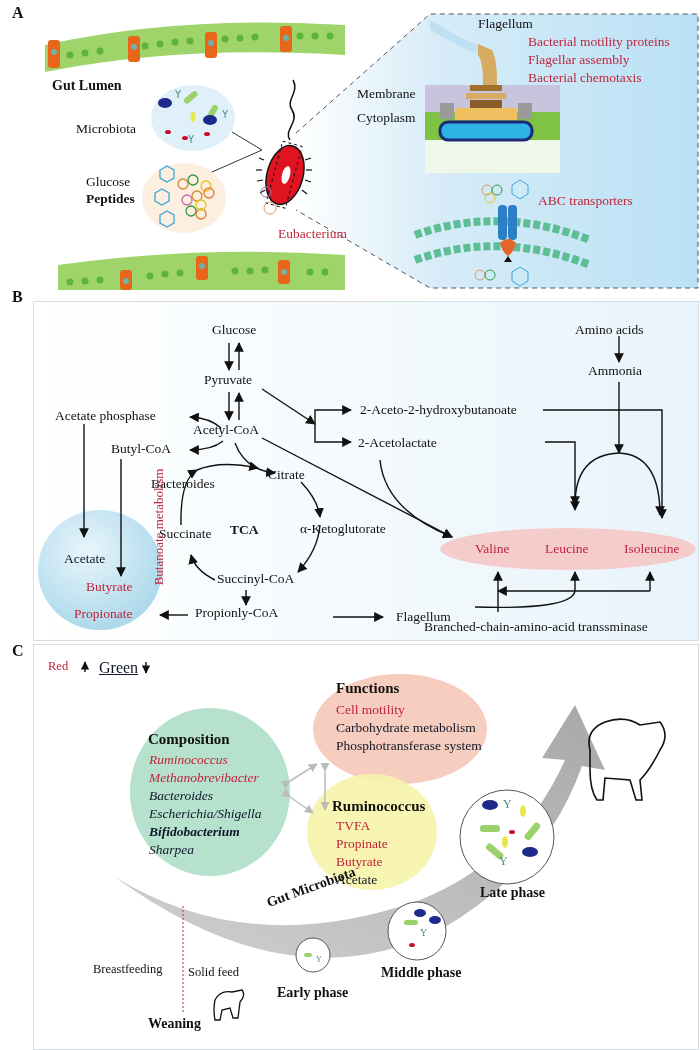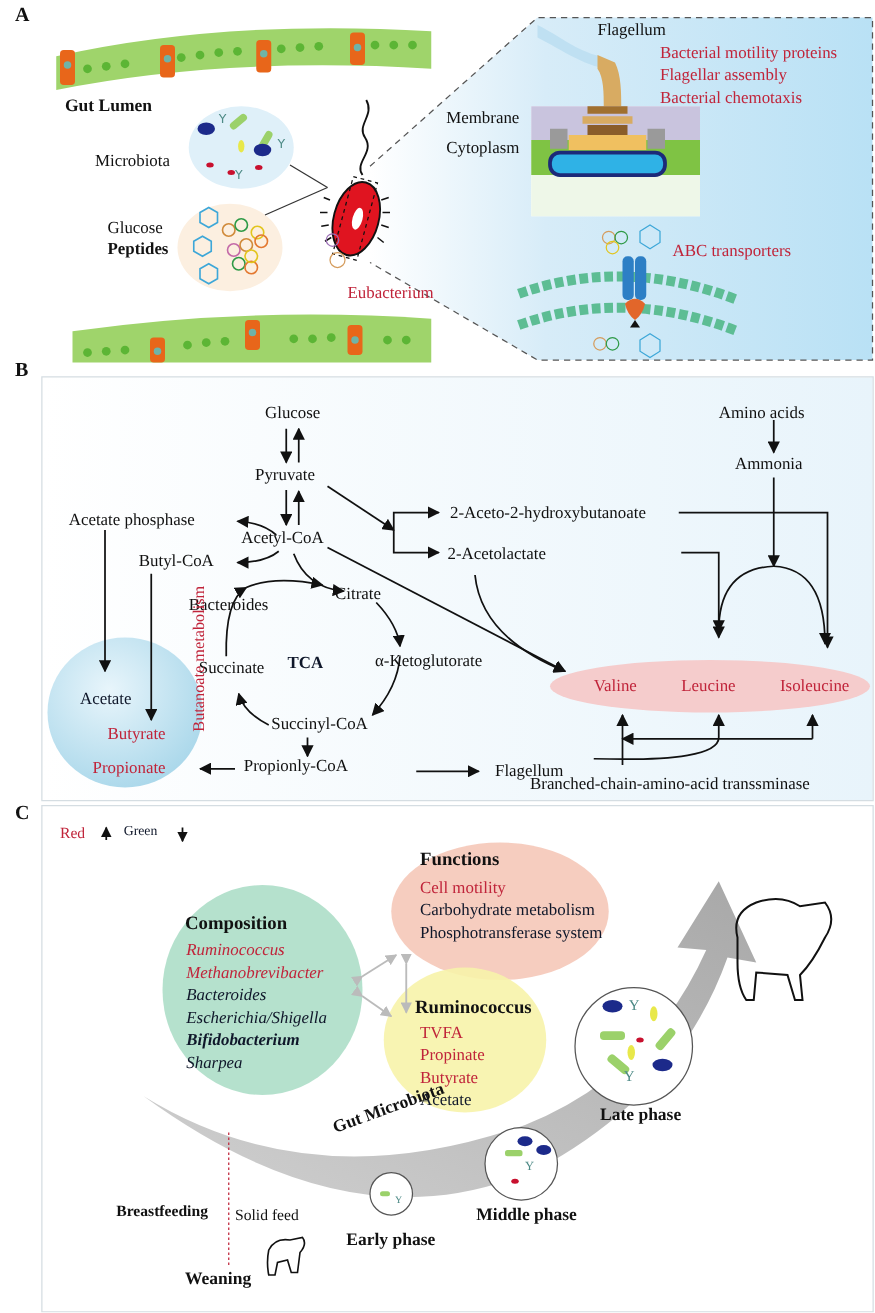--- a/index.html
+++ b/index.html
@@ -322,21 +322,21 @@
 
   <g fill="none" stroke="#111" stroke-width="1.6">
     <path d="M590,750 Q585,730 605,722 Q625,715 640,725 L660,722 Q670,735 660,750 Q650,770 640,780 L642,800 L636,800 L630,780 L605,778 L603,800 L597,800 Q590,790 590,770 Z"></path>
   </g>
   <g fill="none" stroke="#111" stroke-width="1.3">
     <path d="M215,1000 Q220,990 232,992 L242,990 Q246,995 240,1002 L238,1018 L233,1018 L230,1008 L222,1010 L220,1020 L215,1020 Q213,1010 215,1000 Z"></path>
   </g>
 </svg>
 
 <div class="t red" style="left:48px;top:659px;font-size:12.5px;text-align:right;">Red</div>
-<div class="t green" style="left:99px;top:659px;font-size:11px;">Green</div>
+<div class="t green" style="left:99px;top:659px;font-size:16px;text-decoration:underline;">Green</div>
 
 <div class="t b" style="left:148px;top:731px;font-size:15px;">Composition</div>
 <div class="t i red" style="left:149px;top:752px;">Ruminococcus</div>
 <div class="t i red" style="left:149px;top:770px;">Methanobrevibacter</div>
 <div class="t i green" style="left:149px;top:788px;">Bacteroides</div>
 <div class="t i green" style="left:149px;top:806px;">Escherichia/Shigella</div>
 <div class="t i green" style="left:149px;top:824px;font-weight:bold;">Bifidobacterium</div>
 <div class="t i green" style="left:149px;top:842px;">Sharpea</div>
 
 <div class="t b" style="left:336px;top:680px;font-size:15px;">Functions</div>
@@ -344,18 +344,18 @@
 <div class="t green" style="left:336px;top:720px;">Carbohydrate metabolism</div>
 <div class="t green" style="left:336px;top:738px;">Phosphotransferase system</div>
 
 <div class="t b" style="left:332px;top:798px;font-size:15px;">Ruminococcus</div>
 <div class="t red" style="left:336px;top:818px;">TVFA</div>
 <div class="t red" style="left:336px;top:836px;">Propinate</div>
 <div class="t red" style="left:336px;top:854px;">Butyrate</div>
 <div class="t green" style="left:336px;top:872px;">Acetate</div>
 
 <div class="t b" style="left:270px;top:895px;font-size:14px;transform:rotate(-20deg);transform-origin:left bottom;">Gut Microbiota</div>
-<div class="t" style="left:93px;top:962px;font-size:12.5px;font-weight:bold;">Breastfeeding</div>
+<div class="t" style="left:93px;top:962px;font-size:12.5px;">Breastfeeding</div>
 <div class="t" style="left:188px;top:965px;font-size:12.5px;">Solid feed</div>
 <div class="t b" style="left:148px;top:1016px;font-size:14px;">Weaning</div>
 <div class="t b" style="left:277px;top:985px;font-size:14px;">Early phase</div>
 <div class="t b" style="left:381px;top:965px;font-size:14px;text-align:right;">Middle phase</div>
 <div class="t b" style="left:480px;top:885px;font-size:14px;">Late phase</div>
 
 </body></html>

